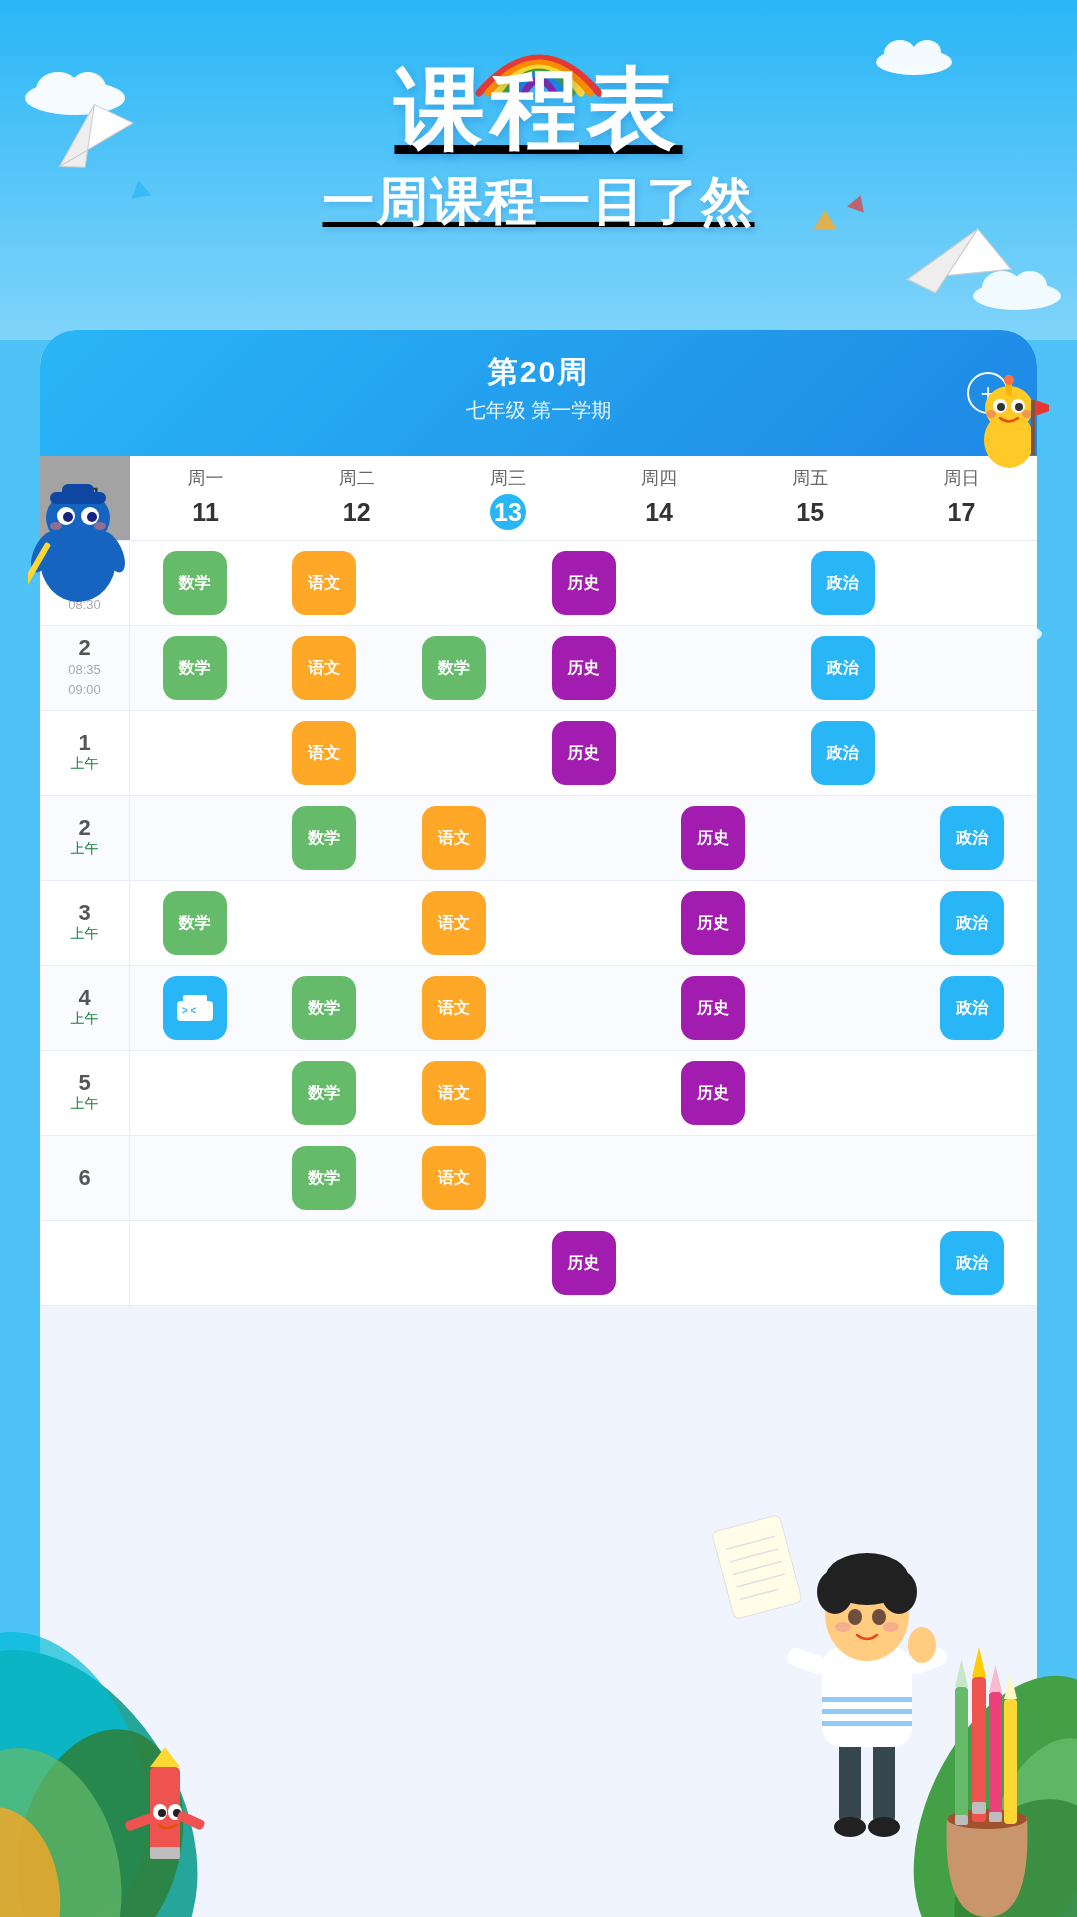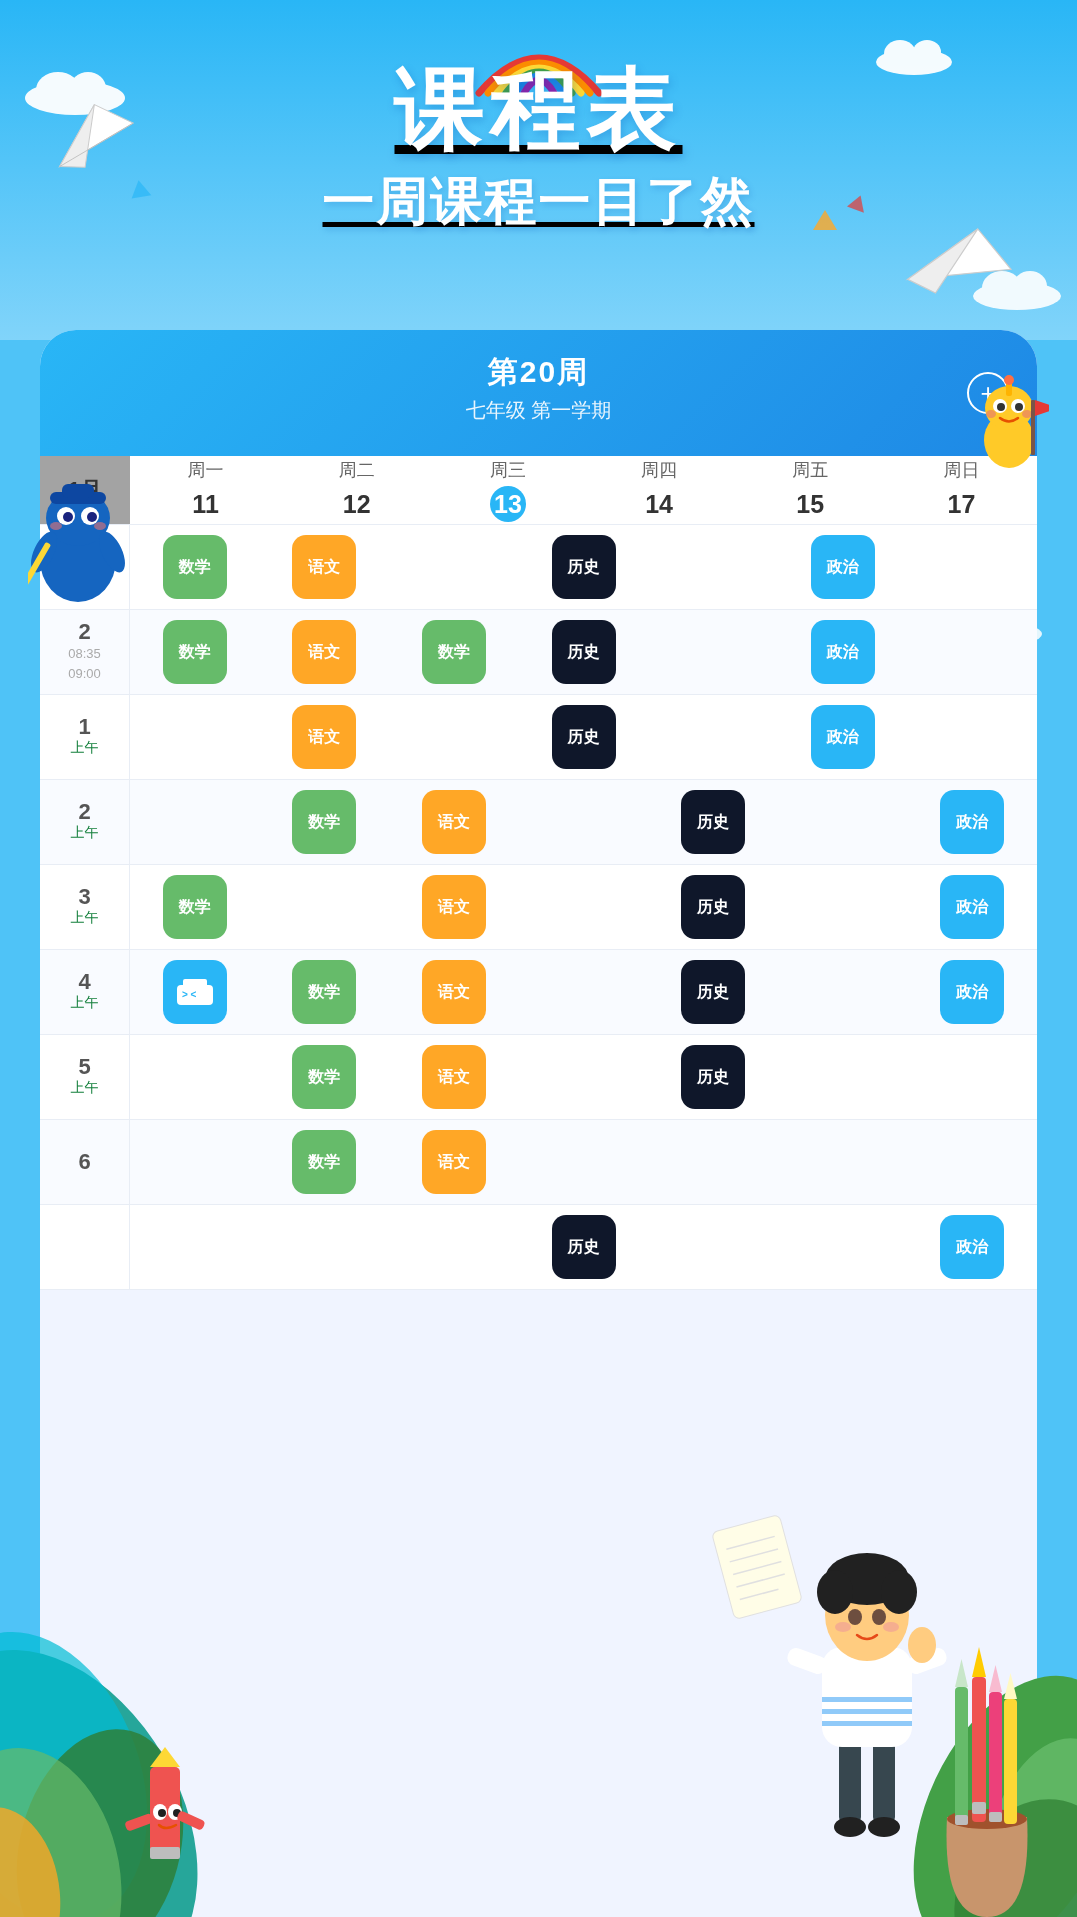--- a/index.html
+++ b/index.html
@@ -109,21 +109,21 @@
       font-weight: 700;
       color: #333;
       background: #a3a3a3;
       display: flex;
       align-items: center;
       justify-content: center;
     }
     .day-cell {
       flex: 1;
       text-align: center;
-      padding: 2px 4px;
+      padding: 10px 4px;
       font-size: 18px;
       color: #555;
     }
     .day-cell .day-name {
       font-size: 18px;
       color: #666;
       margin-bottom: 4px;
     }
     .day-cell .day-num {
       font-size: 25px;
@@ -198,21 +198,21 @@
       display: flex;
       align-items: center;
       justify-content: center;
       font-size: 16px;
       font-weight: 700;
       color: white;
       letter-spacing: 0;
     }
     .tag-green { background: #66BB6A; }
     .tag-orange { background: #FFA726; }
-    .tag-pink { background: #0f172a; font-family: Liberation Mono, monospace; }
+    .tag-pink { background: #a21caf; font-family: Liberation Mono, monospace; }
     .tag-blue { background: #29B6F6; }
 
     
     .card-fade {
       position: absolute;
       bottom: 0;
       left: 0; right: 0;
       height: 400px;
       background: linear-gradient(transparent, rgba(240,244,255,0.7));
       z-index: 5;

